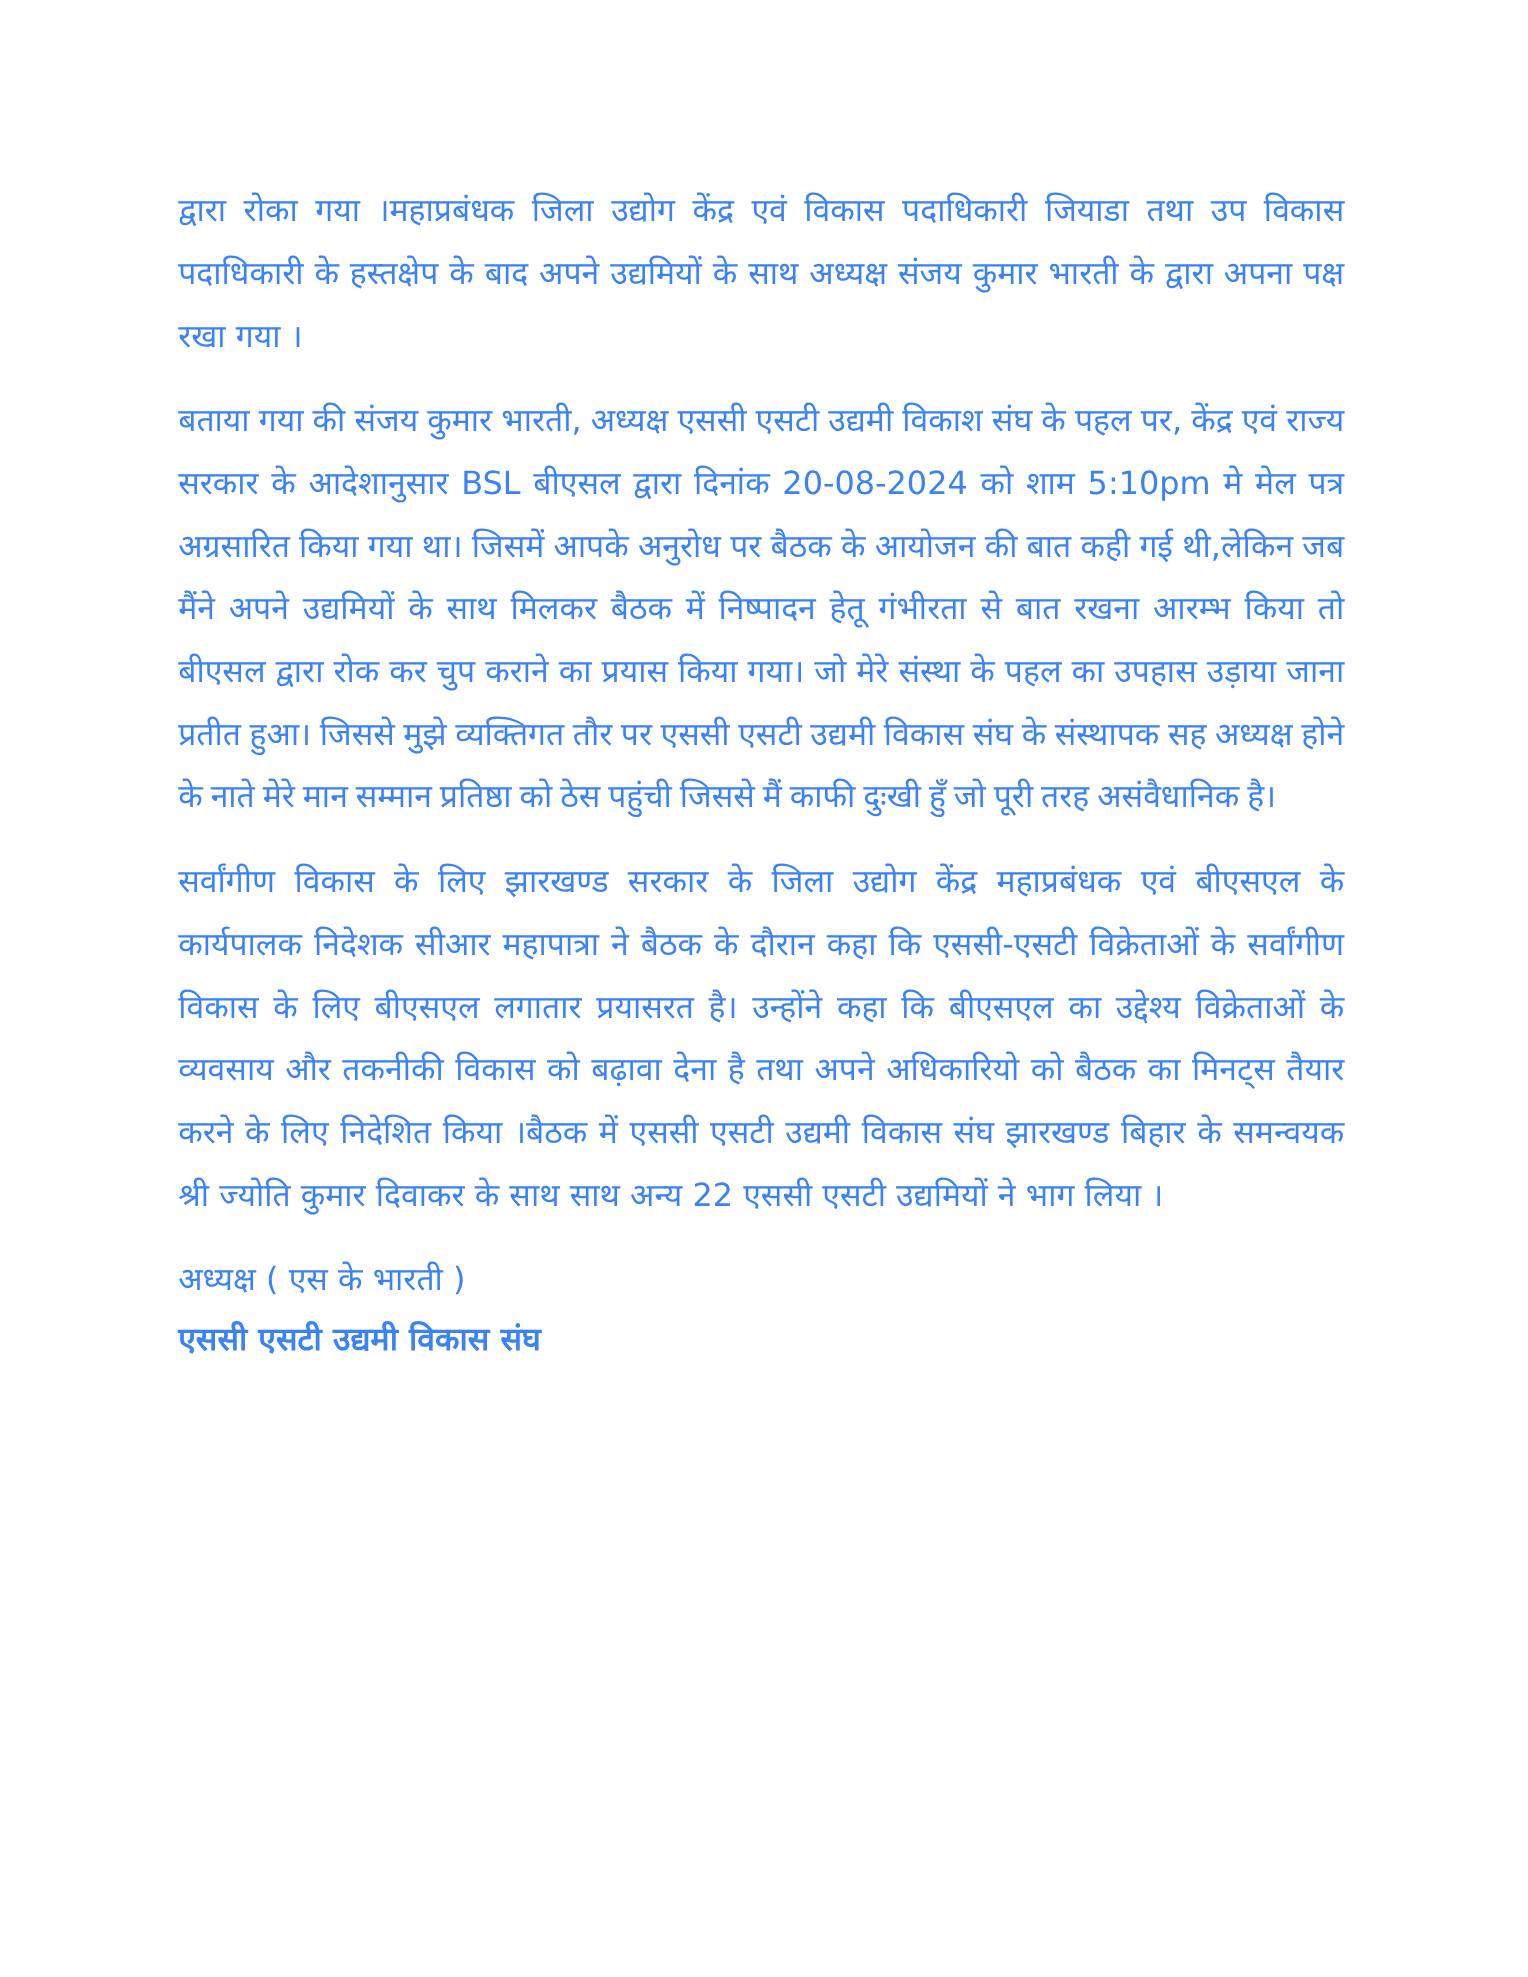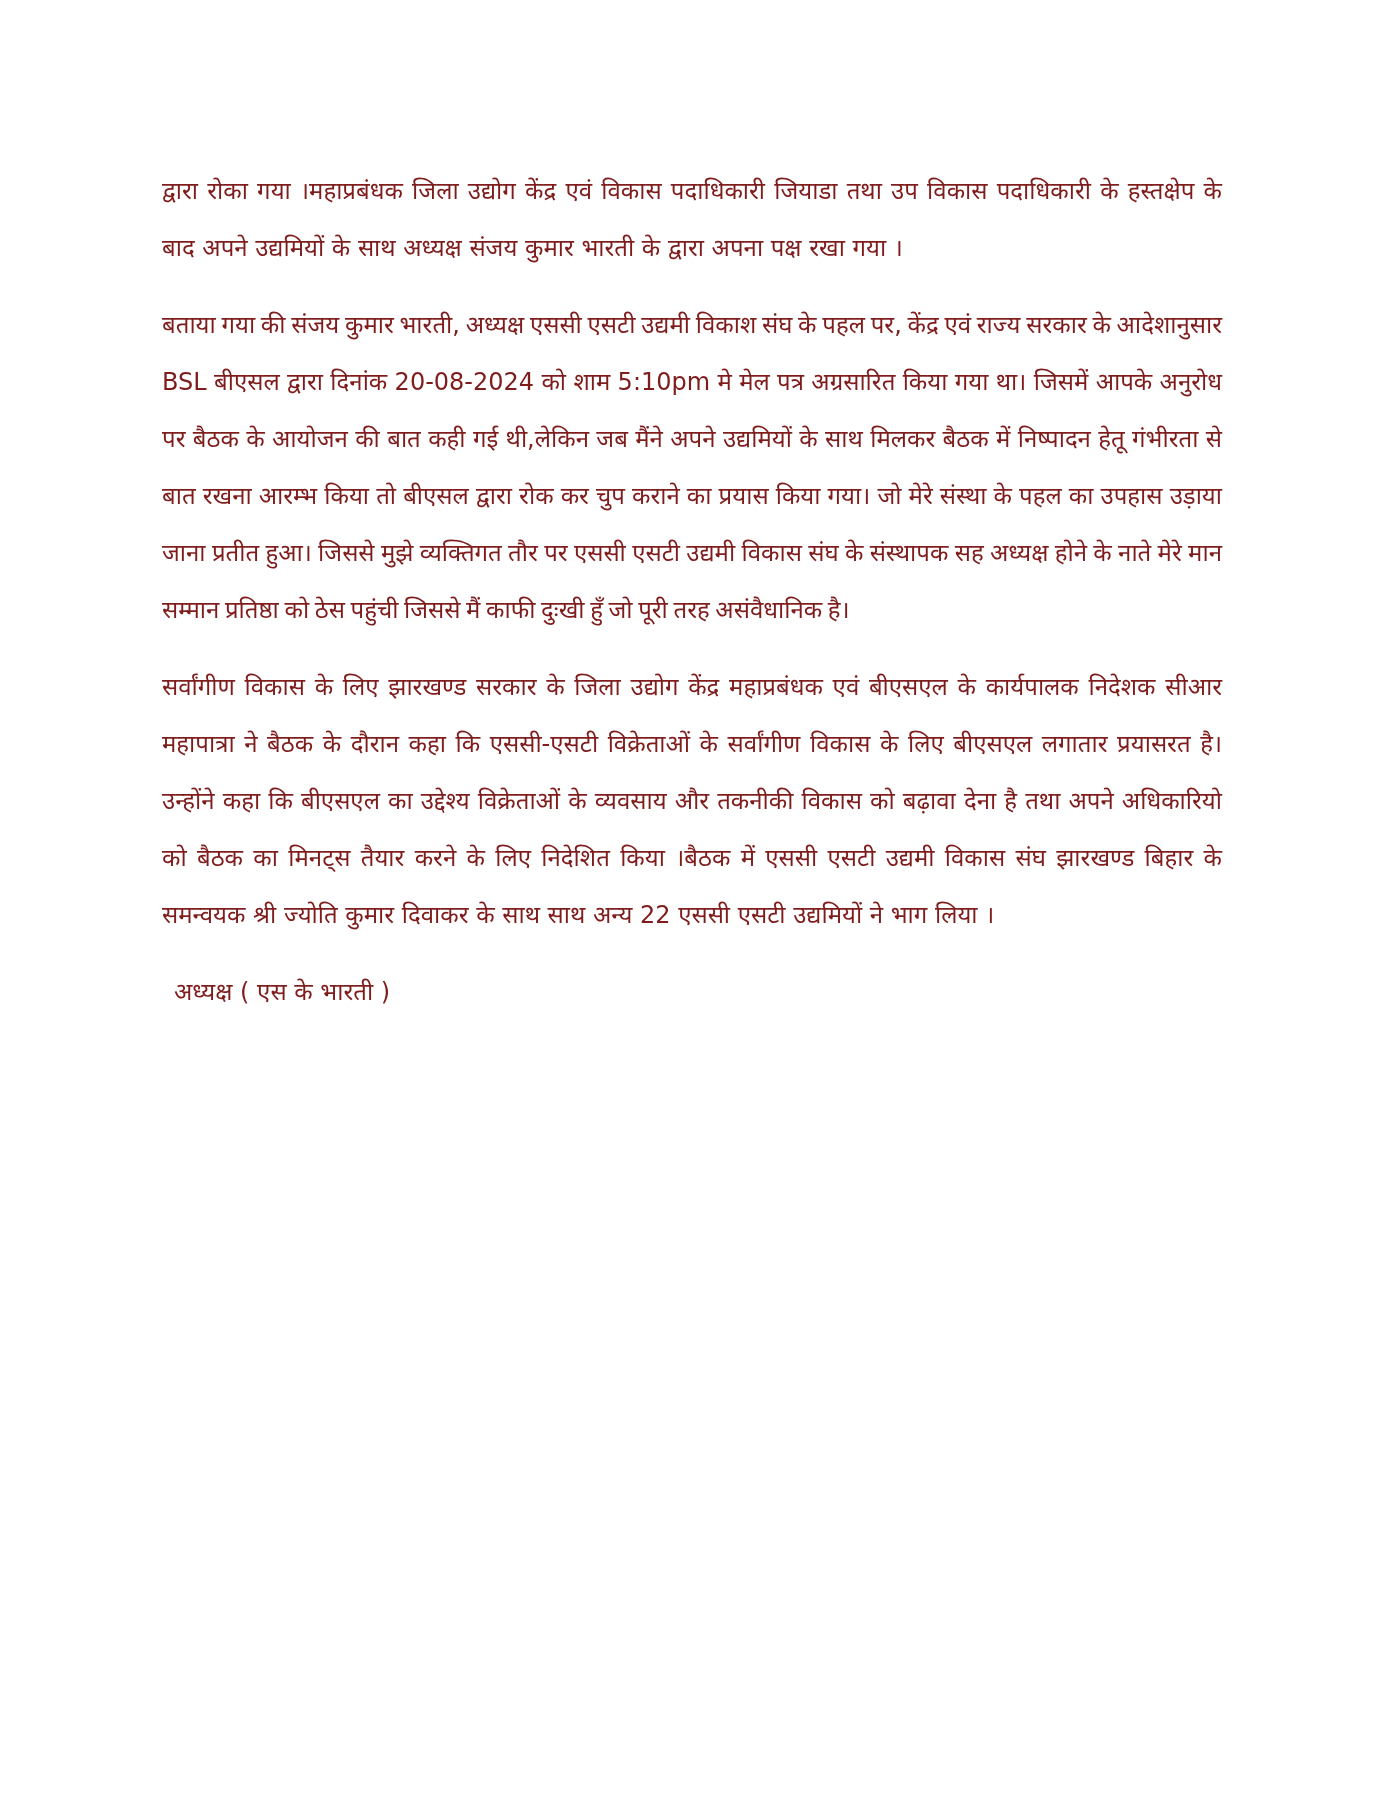--- a/index.html
+++ b/index.html
@@ -2,37 +2,38 @@
 <html><head>
 <meta charset="utf-8">
 <style>
   html, body { margin: 0; padding: 0; background: #ffffff; }
   body { width: 1389px; height: 1797px; overflow: hidden; position: relative; }
   .page {
     position: absolute;
     left: 162px;
     top: 163px;
     width: 1060px;
-    color: #7f1d1d;
+    color: #3b82f6;
     font-family: "DejaVu Sans", sans-serif;
-    font-size: 24px;
+    font-size: 29px;
   }
   .para {
     margin: 0 0 20px 0;
     line-height: 57px;
     text-align: justify;
     text-align-last: left;
   }
   .para.tight { word-spacing: -2px; }
-  .sig-line { margin: 12px; line-height: 57px; }
+  .sig-line { margin: 0; line-height: 57px; }
   .sig-org { margin: 0; line-height: 50px; font-weight: bold; }
 </style>
 </head>
 <body>
 
 <div class="page">
   <p class="para">द्वारा रोका गया ।महाप्रबंधक जिला उद्योग केंद्र एवं विकास पदाधिकारी जियाडा तथा उप विकास पदाधिकारी के हस्तक्षेप के बाद अपने उद्यमियों के साथ अध्यक्ष संजय कुमार भारती के द्वारा अपना पक्ष रखा गया ।</p>
   <p class="para tight">बताया  गया  की  संजय कुमार भारती, अध्यक्ष एससी एसटी उद्यमी विकाश संघ के पहल पर, केंद्र एवं राज्य सरकार के आदेशानुसार BSL बीएसल द्वारा दिनांक 20-08-2024 को शाम 5:10pm मे मेल पत्र अग्रसारित किया गया था। जिसमें आपके अनुरोध पर बैठक के आयोजन की बात कही गई थी,लेकिन जब मैंने अपने उद्यमियों के साथ मिलकर बैठक में निष्पादन हेतू गंभीरता से बात रखना आरम्भ किया तो बीएसल द्वारा रोक कर चुप कराने का प्रयास किया गया। जो मेरे संस्था के पहल का उपहास उड़ाया जाना प्रतीत हुआ। जिससे मुझे व्यक्तिगत तौर पर एससी एसटी उद्यमी विकास संघ के संस्थापक सह अध्यक्ष होने के नाते मेरे मान सम्मान प्रतिष्ठा को ठेस पहुंची जिससे मैं काफी दुःखी हुँ जो पूरी तरह असंवैधानिक है।</p>
   <p class="para">सर्वांगीण विकास के लिए झारखण्ड सरकार के जिला उद्योग केंद्र महाप्रबंधक एवं बीएसएल के कार्यपालक निदेशक सीआर महापात्रा ने बैठक के दौरान कहा कि एससी-एसटी विक्रेताओं के सर्वांगीण विकास के लिए बीएसएल लगातार प्रयासरत है।  उन्होंने कहा कि बीएसएल का उद्देश्य विक्रेताओं के व्यवसाय और तकनीकी विकास को बढ़ावा देना है तथा अपने अधिकारियो को बैठक का मिनट्स तैयार करने के लिए निदेशित किया ।बैठक में एससी एसटी उद्यमी विकास संघ झारखण्ड बिहार के समन्वयक श्री ज्योति कुमार दिवाकर के साथ साथ अन्य 22 एससी एसटी उद्यमियों ने भाग लिया ।</p>
   <div>
     <p class="sig-line">अध्यक्ष ( एस के भारती )</p>
+    <p class="sig-org">एससी एसटी उद्यमी विकास संघ</p>
   </div>
 </div>
 
 </body></html>

